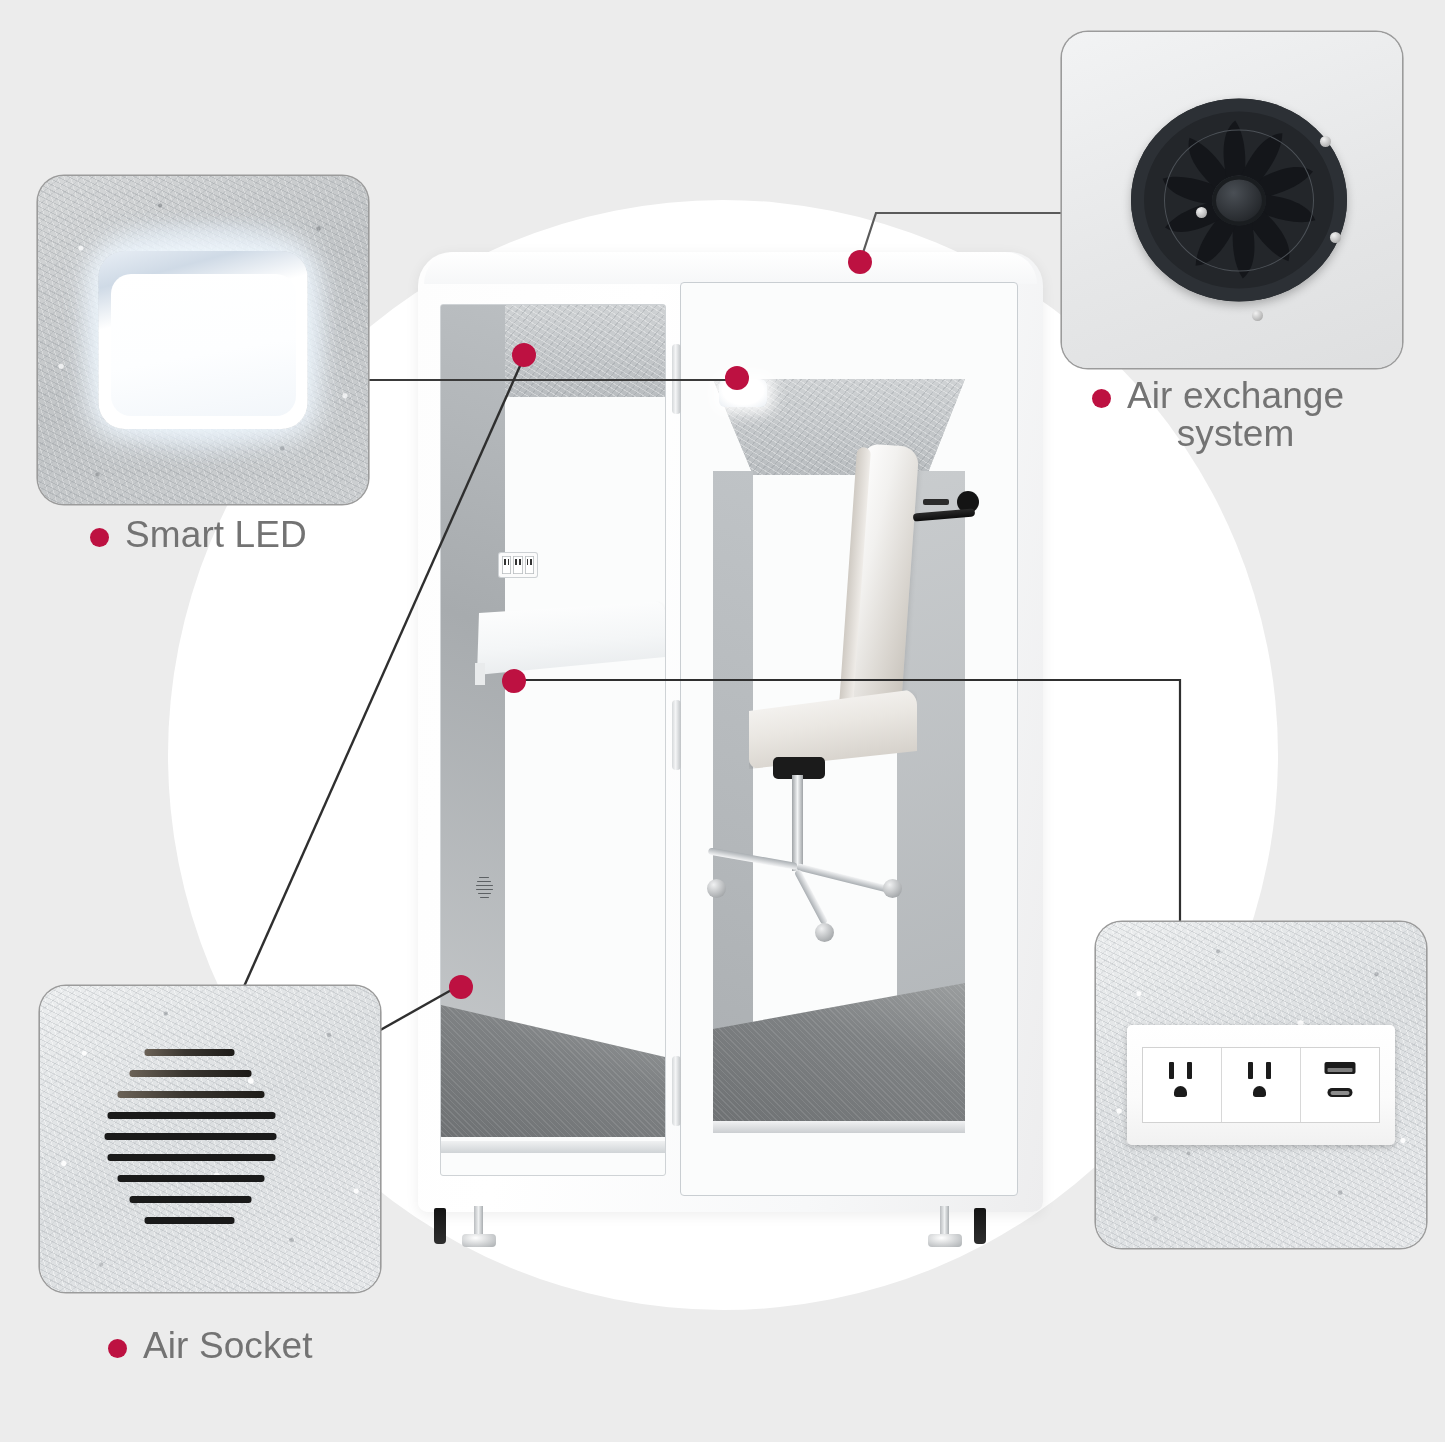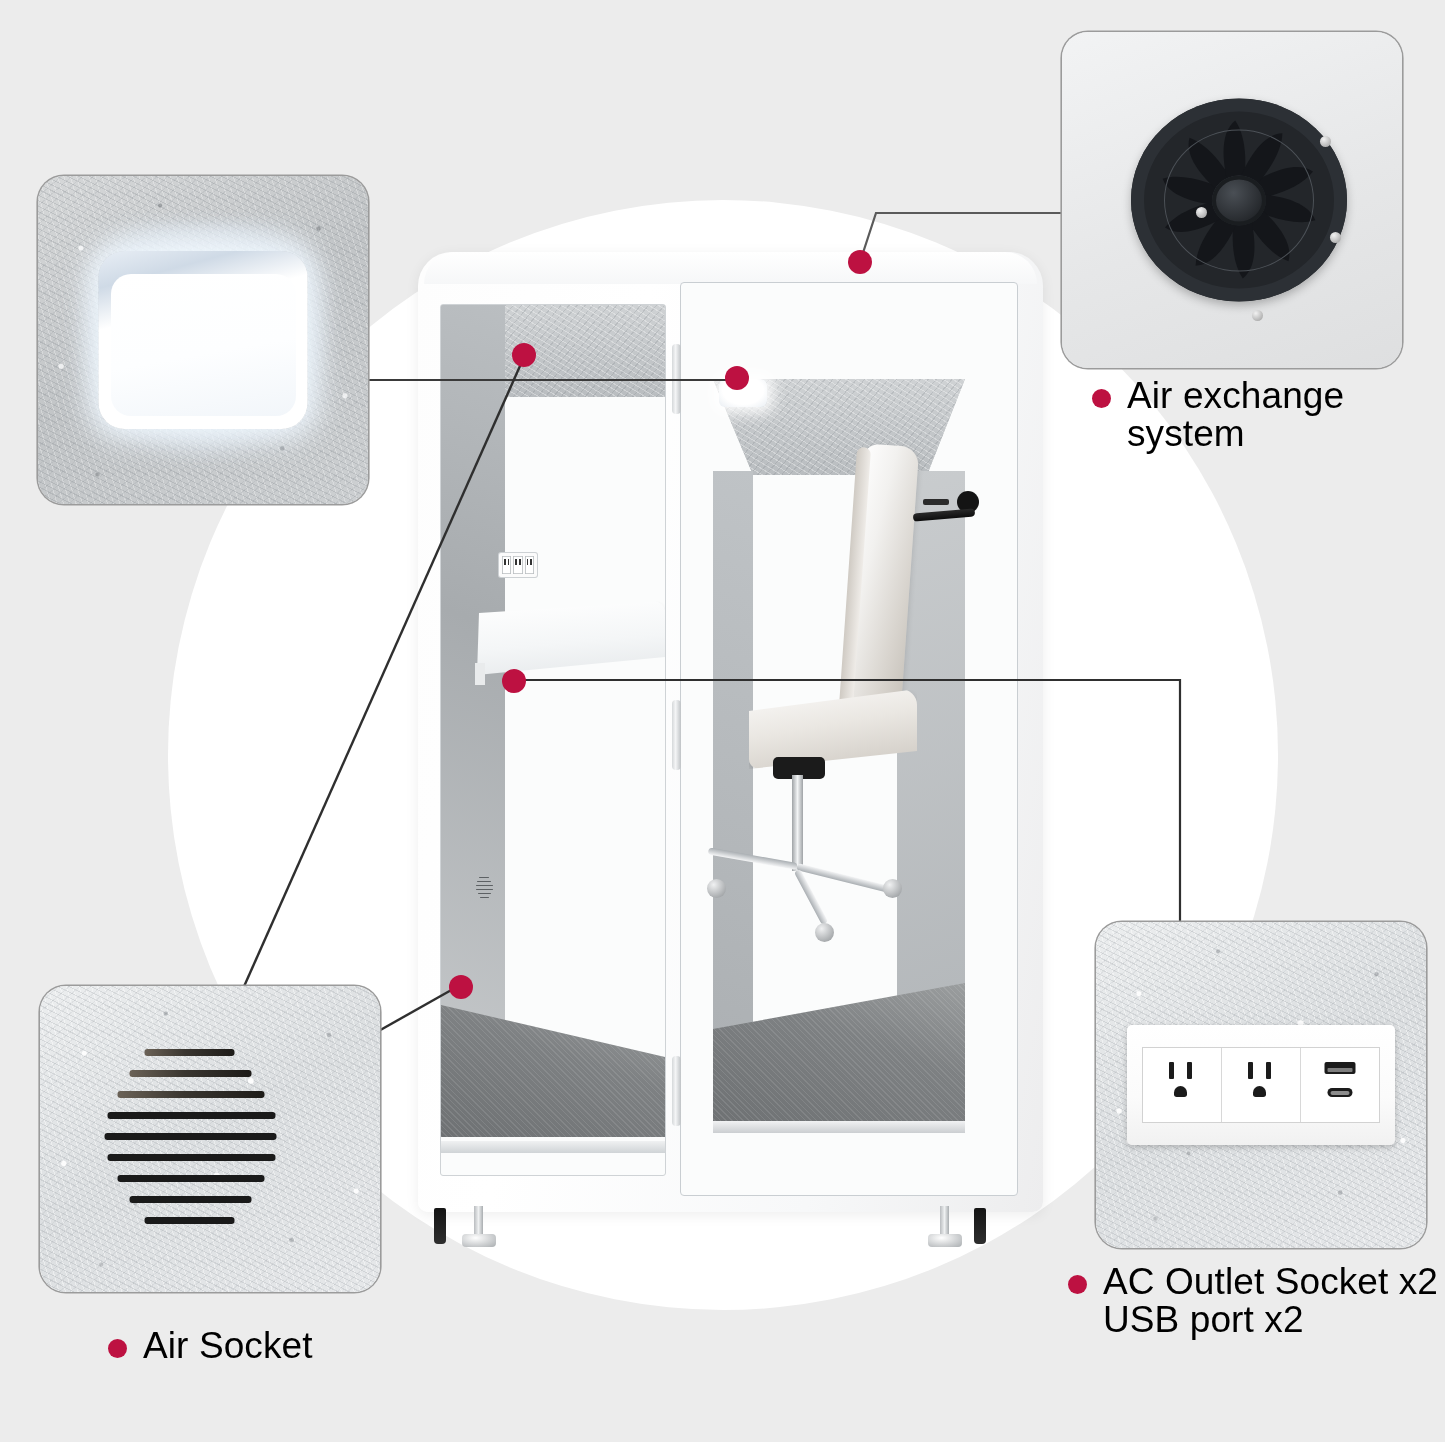--- a/index.html
+++ b/index.html
@@ -212,21 +212,21 @@
   .chair-mech{position:absolute;background:#1b1b1b;border-radius:5px;}
   .chair-col{position:absolute;width:11px;background:linear-gradient(90deg,#9fa3a6,#f2f4f5,#9fa3a6);}
   .chair-leg{position:absolute;height:7px;border-radius:4px;
     background:linear-gradient(180deg,#f4f5f6,#a9aeb2);transform-origin:left center;}
   .caster{position:absolute;width:19px;height:19px;border-radius:50%;
     background:radial-gradient(circle at 35% 30%,#f0f1f2,#8d9194);}
 
   
   .label{position:absolute;display:flex;align-items:flex-start;gap:16px;}
   .dot{width:19px;height:19px;border-radius:50%;background:#bd1141;flex:0 0 auto;margin-top:12px;}
-  .label-text{font-size:37px;line-height:1.04;color:#000000;letter-spacing:.1px;white-space:pre-line;}
+  .label-text{font-size:37px;line-height:1.04;color:#737373;letter-spacing:.1px;white-space:pre-line;text-align:center;}
   #label-led{left:90px;top:516px;}
   #label-fan{left:1092px;top:377px;}
   #label-vent{left:108px;top:1327px;}
   #label-outlet{left:1068px;top:1263px;}
 </style>
 </head>
 <body>
 
 <div id="stage">
 
@@ -392,31 +392,30 @@
             <span class="pin pin-g"></span>
         </div>
         <div class="sock">
           <span class="usb-a"></span>
           <span class="usb-c"></span>
         </div>
       </div>
     </div>
   </div>
 
+  <div class="label" id="label-led">
+    <span class="dot"></span>
+    <span class="label-text">Smart LED</span>
+  </div>
 
   <div class="label" id="label-fan">
     <span class="dot"></span>
     <span class="label-text">Air exchange
 system</span>
   </div>
 
   <div class="label" id="label-vent">
     <span class="dot"></span>
     <span class="label-text">Air Socket</span>
   </div>
 
-  <div class="label" id="label-outlet">
-    <span class="dot"></span>
-    <span class="label-text">AC Outlet Socket x2
-USB port x2</span>
-  </div>
 
 </div>
 
 </body></html>

